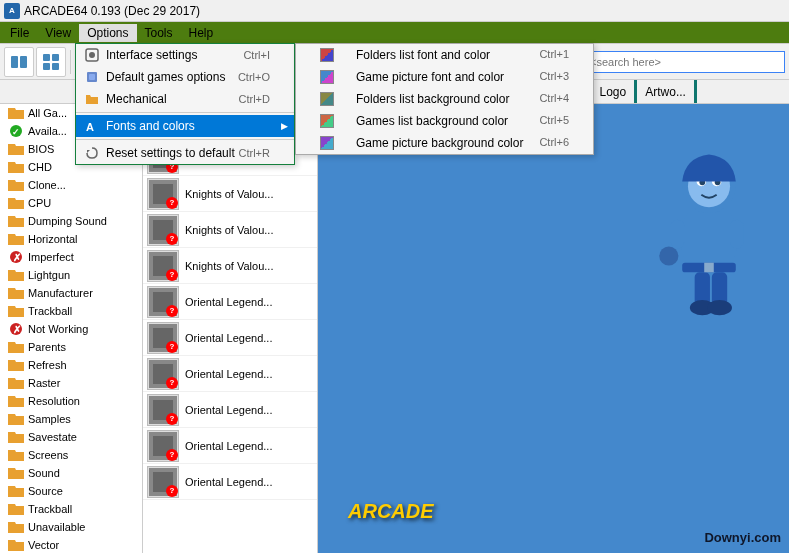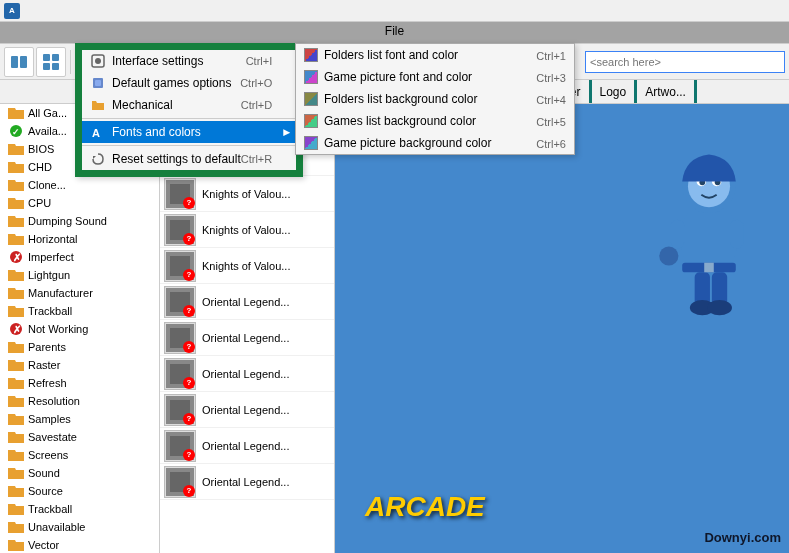--- a/index.html
+++ b/index.html
@@ -4,83 +4,84 @@
   <style>
     * { margin: 0; padding: 0; box-sizing: border-box; }
     body { width: 789px; height: 553px; font-family: 'Segoe UI', Tahoma, sans-serif; font-size: 12px; background: #f0f0f0; overflow: hidden; position: relative; }
 
     
     #titlebar { background: #f0f0f0; height: 22px; display: flex; align-items: center; padding: 2px 4px; border-bottom: 1px solid #ccc; }
     #titlebar .app-icon { width: 16px; height: 16px; background: #2266aa; border-radius: 2px; margin-right: 4px; display: flex; align-items: center; justify-content: center; color: white; font-size: 8px; font-weight: bold; }
     #titlebar .title-text { font-size: 12px; color: #000; }
 
     
-    #menubar { background: #a3a3a3; height: 22px; display: flex; align-items: center; padding: 0 2px; border-bottom: 1px solid #ccc; flex-direction: column; }
+    #menubar { background: #4d7c0f; height: 22px; display: flex; align-items: center; padding: 0 2px; border-bottom: 1px solid #ccc; }
     .menu-item { padding: 2px 8px; cursor: pointer; font-size: 12px; }
     .menu-item.active { background: #e0e0e0; }
 
     
     #toolbar { background: #f0f0f0; height: 36px; display: flex; align-items: center; padding: 2px 4px; border-bottom: 1px solid #ccc; gap: 2px; }
     .toolbar-btn { width: 30px; height: 30px; border: 1px solid #ccc; background: #fff; display: flex; align-items: center; justify-content: center; cursor: pointer; border-radius: 2px; }
     .toolbar-sep { width: 1px; height: 24px; background: #ccc; margin: 0 2px; }
     .search-box { flex: 1; max-width: 200px; height: 22px; border: 1px solid #3b82f6; padding: 0 4px; font-size: 11px; color: #888; margin-left: auto; }
 
     
     #col-headers { background: #f0f0f0; height: 24px; display: flex; align-items: center; border-bottom: 1px solid #ccc; padding-left: 160px; }
     .col-header { padding: 2px 8px; font-size: 12px; border-right: 3px solid #0f766e; height: 100%; display: flex; align-items: center; cursor: pointer; white-space: nowrap; }
 
     
     #main { display: flex; height: calc(553px - 22px - 22px - 36px - 24px); }
 
     
-    #sidebar { width: 160px; background: #fff; border-right: 1px solid #ccc; overflow-y: auto; flex-shrink: 0; }
+    #sidebar { width: 143px; background: #fff; border-right: 1px solid #ccc; overflow-y: auto; flex-shrink: 0; }
     .sidebar-item { display: flex; align-items: center; padding: 1px 4px 1px 8px; cursor: pointer; height: 18px; }
     .sidebar-icon { width: 16px; height: 16px; margin-right: 4px; display: flex; align-items: center; justify-content: center; flex-shrink: 0; }
     .sidebar-label { font-size: 11px; color: #000; }
 
     
     #gamelist { width: 175px; border-right: 1px solid #ccc; background: #fff; overflow-y: auto; flex-shrink: 0; }
     .game-row { display: flex; align-items: center; padding: 1px 4px; height: 36px; border-bottom: 1px solid #f0f0f0; cursor: pointer; }
     .game-thumb { width: 32px; height: 32px; background: #ddd; border: 1px solid #bbb; display: flex; align-items: center; justify-content: center; margin-right: 6px; flex-shrink: 0; position: relative; }
     .game-title { font-size: 11px; color: #000; overflow: hidden; text-overflow: ellipsis; white-space: nowrap; }
 
     
     #preview { flex: 1; background: #4488cc; display: flex; align-items: flex-end; justify-content: center; position: relative; overflow: hidden; }
-    .arcade-text { color: #ffcc00; font-size: 28px; font-weight: bold; font-style: italic; text-shadow: 2px 2px 4px rgba(0,0,0,0.8); position: absolute; bottom: 30px; left: 30px; }
+    .arcade-text { color: #ffcc00; font-size: 20px; font-weight: bold; font-style: italic; text-shadow: 2px 2px 4px rgba(0,0,0,0.8); position: absolute; bottom: 30px; left: 30px; }
     .watermark { position: absolute; bottom: 8px; right: 8px; color: #0f172a; font-size: 13px; font-weight: bold; }
 
     
     .megaman { position: absolute; right: 20px; top: 20px; width: 120px; height: 220px; }
 
     
-    #options-menu { position: absolute; top: 43px; left: 75px; background: #f5f5f5; border: 7px solid #15803d; box-shadow: 2px 2px 6px rgba(0,0,0,0.2); z-index: 100; min-width: 220px; }
+    #options-menu { position: absolute; top: 43px; left: 75px; background: #f5f5f5; border: 1px solid #15803d; box-shadow: 2px 2px 6px rgba(0,0,0,0.2); z-index: 100; min-width: 220px; }
     .options-menu-item { display: flex; align-items: center; padding: 4px 8px; cursor: pointer; height: 22px; position: relative; }
     .options-menu-item.has-submenu::after { content: '▶'; position: absolute; right: 6px; font-size: 9px; }
     .options-menu-item .shortcut { margin-left: auto; color: #666; font-size: 11px; padding-right: 16px; }
     .menu-icon { width: 16px; height: 16px; margin-right: 6px; display: flex; align-items: center; justify-content: center; flex-shrink: 0; }
     .menu-sep { height: 1px; background: #ccc; margin: 2px 0; }
 
     
     #fonts-submenu { position: absolute; top: 43px; left: 295px; background: #f5f5f5; border: 1px solid #aaa; box-shadow: 2px 2px 6px rgba(0,0,0,0.2); z-index: 101; min-width: 280px; }
-    .fonts-menu-item { display: flex; align-items: flex-end; padding: 4px 8px; cursor: pointer; height: 22px; }
+    .fonts-menu-item { display: flex; align-items: flex-start; padding: 4px 24px; cursor: pointer; height: 22px; gap: 16px; }
     .fonts-menu-item .shortcut { margin-left: auto; color: #666; font-size: 11px; }
     .color-icon { width: 14px; height: 14px; border: 1px solid #888; margin-right: 6px; display: flex; align-items: center; justify-content: center; flex-shrink: 0; }
 
     
     .options-menu-item.highlighted { background: #0078d7; color: white; }
     .options-menu-item.highlighted .shortcut { color: white; }
 
     
     .error-badge { position: absolute; bottom: 0; right: 0; background: red; border-radius: 50%; width: 12px; height: 12px; display: flex; align-items: center; justify-content: center; color: white; font-size: 8px; font-weight: bold; }
   </style>
 </head>
 <body>
 
 <div id="titlebar">
   <div class="app-icon">A</div>
+  <span class="title-text">ARCADE64 0.193 (Dec 29 2017)</span>
 </div>
 
 <div id="menubar">
   <span class="menu-item">File</span>
   <span class="menu-item">View</span>
   <span class="menu-item active">Options</span>
   <span class="menu-item">Tools</span>
   <span class="menu-item">Help</span>
 </div>
 
@@ -269,29 +270,29 @@
           </svg>
         </div>
         <span class="sidebar-label">Parents</span>
       </div>
       <div class="sidebar-item">
         <div class="sidebar-icon">
           <svg width="16" height="14" viewBox="0 0 16 14">
             <path d="M0 3 L0 13 L16 13 L16 4 L8 4 L7 2 L0 2 Z" fill="#e8a030"></path>
           </svg>
         </div>
+        <span class="sidebar-label">Refresh</span>
+      </div>
+      <div class="sidebar-item">
+        <div class="sidebar-icon">
+          <svg width="16" height="14" viewBox="0 0 16 14">
+            <path d="M0 3 L0 13 L16 13 L16 4 L8 4 L7 2 L0 2 Z" fill="#e8a030"></path>
+          </svg>
+        </div>
         <span class="sidebar-label">Raster</span>
-      </div>
-      <div class="sidebar-item">
-        <div class="sidebar-icon">
-          <svg width="16" height="14" viewBox="0 0 16 14">
-            <path d="M0 3 L0 13 L16 13 L16 4 L8 4 L7 2 L0 2 Z" fill="#e8a030"></path>
-          </svg>
-        </div>
-        <span class="sidebar-label">Refresh</span>
       </div>
       <div class="sidebar-item">
         <div class="sidebar-icon">
           <svg width="16" height="14" viewBox="0 0 16 14">
             <path d="M0 3 L0 13 L16 13 L16 4 L8 4 L7 2 L0 2 Z" fill="#e8a030"></path>
           </svg>
         </div>
         <span class="sidebar-label">Resolution</span>
       </div>
       <div class="sidebar-item">

